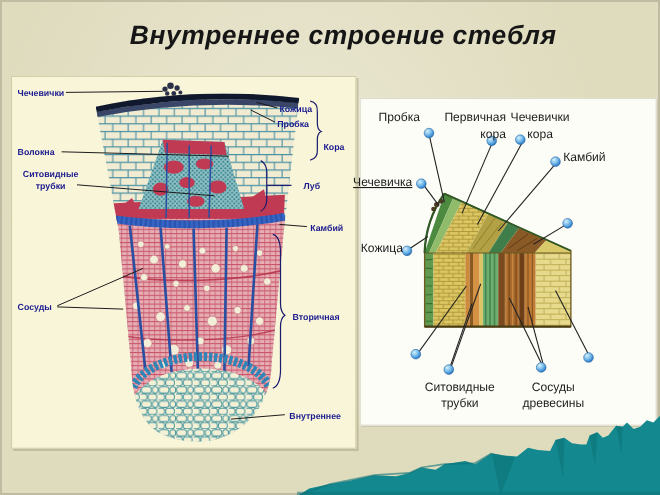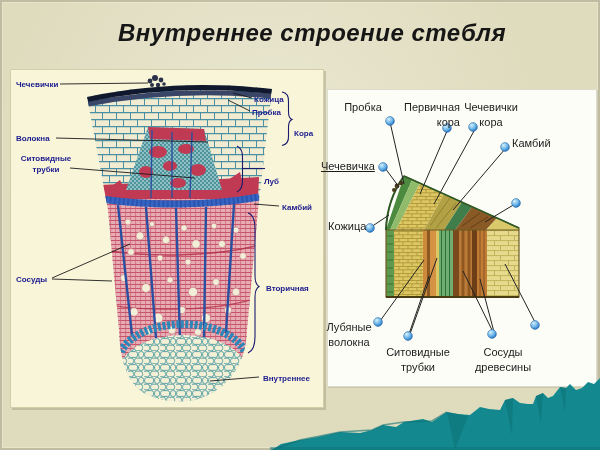--- a/index.html
+++ b/index.html
@@ -284,33 +284,31 @@
   </svg>
 
   <div class="lbl lbl-navy" style="left:16px;top:79px;">Чечевички</div>
   <div class="lbl lbl-navy" style="left:16px;top:133px;">Волокна</div>
   <div class="lbl lbl-navy" style="left:16px;top:153px;width:60px;">Ситовидные
 трубки</div>
   <div class="lbl lbl-navy" style="left:16px;top:274px;">Сосуды</div>
   <div class="lbl lbl-navy" style="left:254px;top:94px;">Кожица</div>
   <div class="lbl lbl-navy" style="left:252px;top:107px;">Пробка</div>
   <div class="lbl lbl-navy" style="left:294px;top:128px;">Кора</div>
-  <div class="lbl lbl-navy" style="left:264px;top:164px;margin-top:12px;">Луб</div>
+  <div class="lbl lbl-navy" style="left:276px;top:164px;">Луб</div>
   <div class="lbl lbl-navy" style="left:282px;top:202px;">Камбий</div>
   <div class="lbl lbl-navy" style="left:266px;top:283px;">Вторичная</div>
   <div class="lbl lbl-navy" style="left:263px;top:373px;">Внутреннее</div>
 
   <div class="lbl lbl-blk ctr" style="left:338px;top:100px;width:50px;">Пробка</div>
   <div class="lbl lbl-blk ctr" style="left:396px;top:100px;width:64px;text-align:right;">Первичная
 кора</div>
   <div class="lbl lbl-blk ctr" style="left:460px;top:100px;width:62px;">Чечевички
 кора</div>
   <div class="lbl lbl-blk" style="left:512px;top:136px;">Камбий</div>
   <div class="lbl lbl-blk" style="left:321px;top:159px;text-decoration:underline;">Чечевичка</div>
   <div class="lbl lbl-blk" style="left:328px;top:219px;">Кожица</div>
-  <div class="lbl lbl-blk ctr" style="left:320px;top:320px;width:58px;">Лубяные
-волокна</div>
   <div class="lbl lbl-blk ctr" style="left:384px;top:345px;width:68px;">Ситовидные
 трубки</div>
   <div class="lbl lbl-blk ctr" style="left:468px;top:345px;width:70px;">Сосуды
 древесины</div>
 
 </div>
 
 </body></html>

